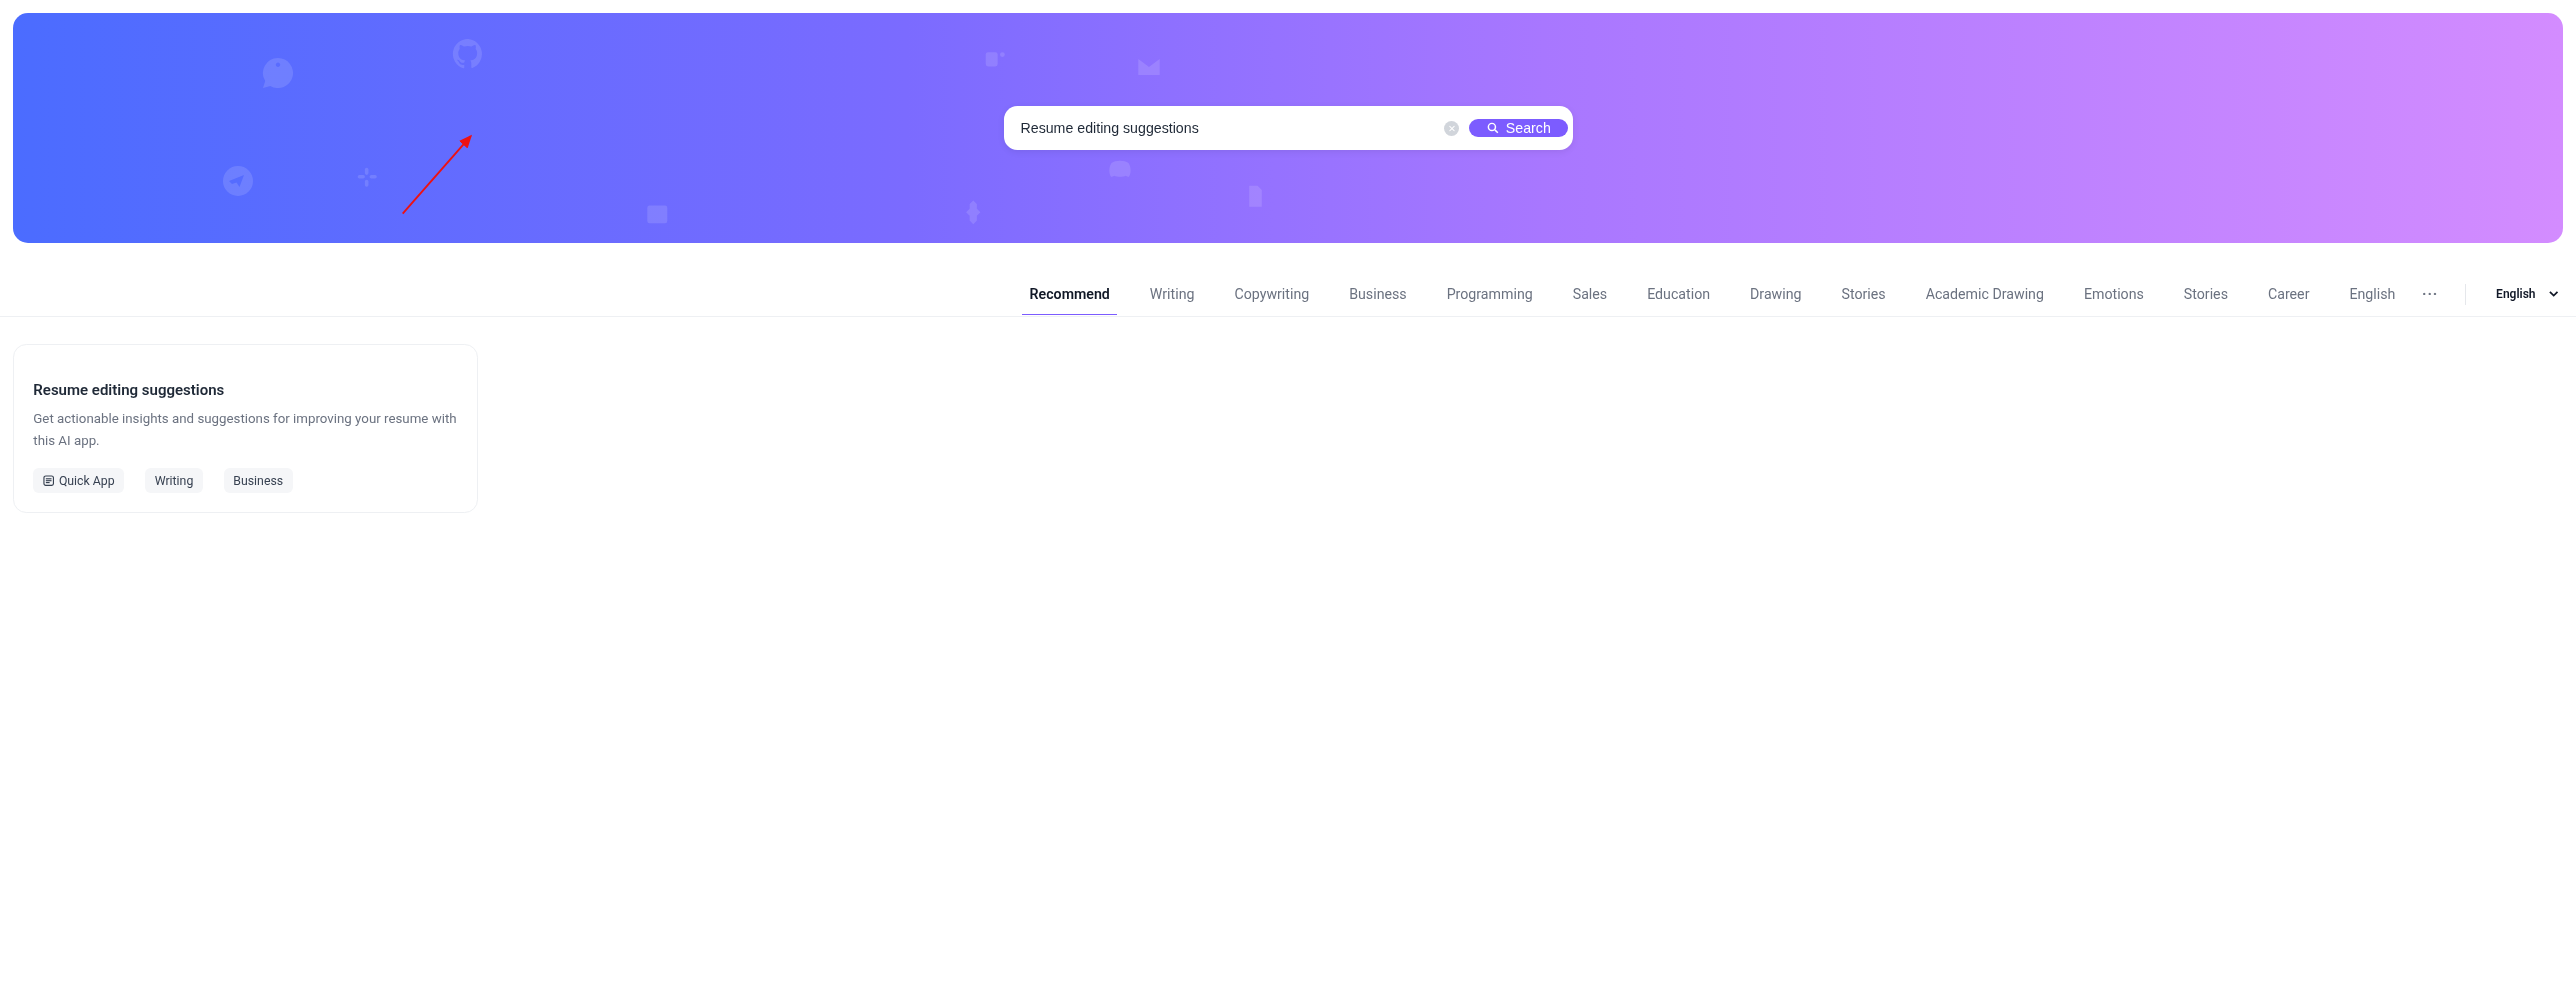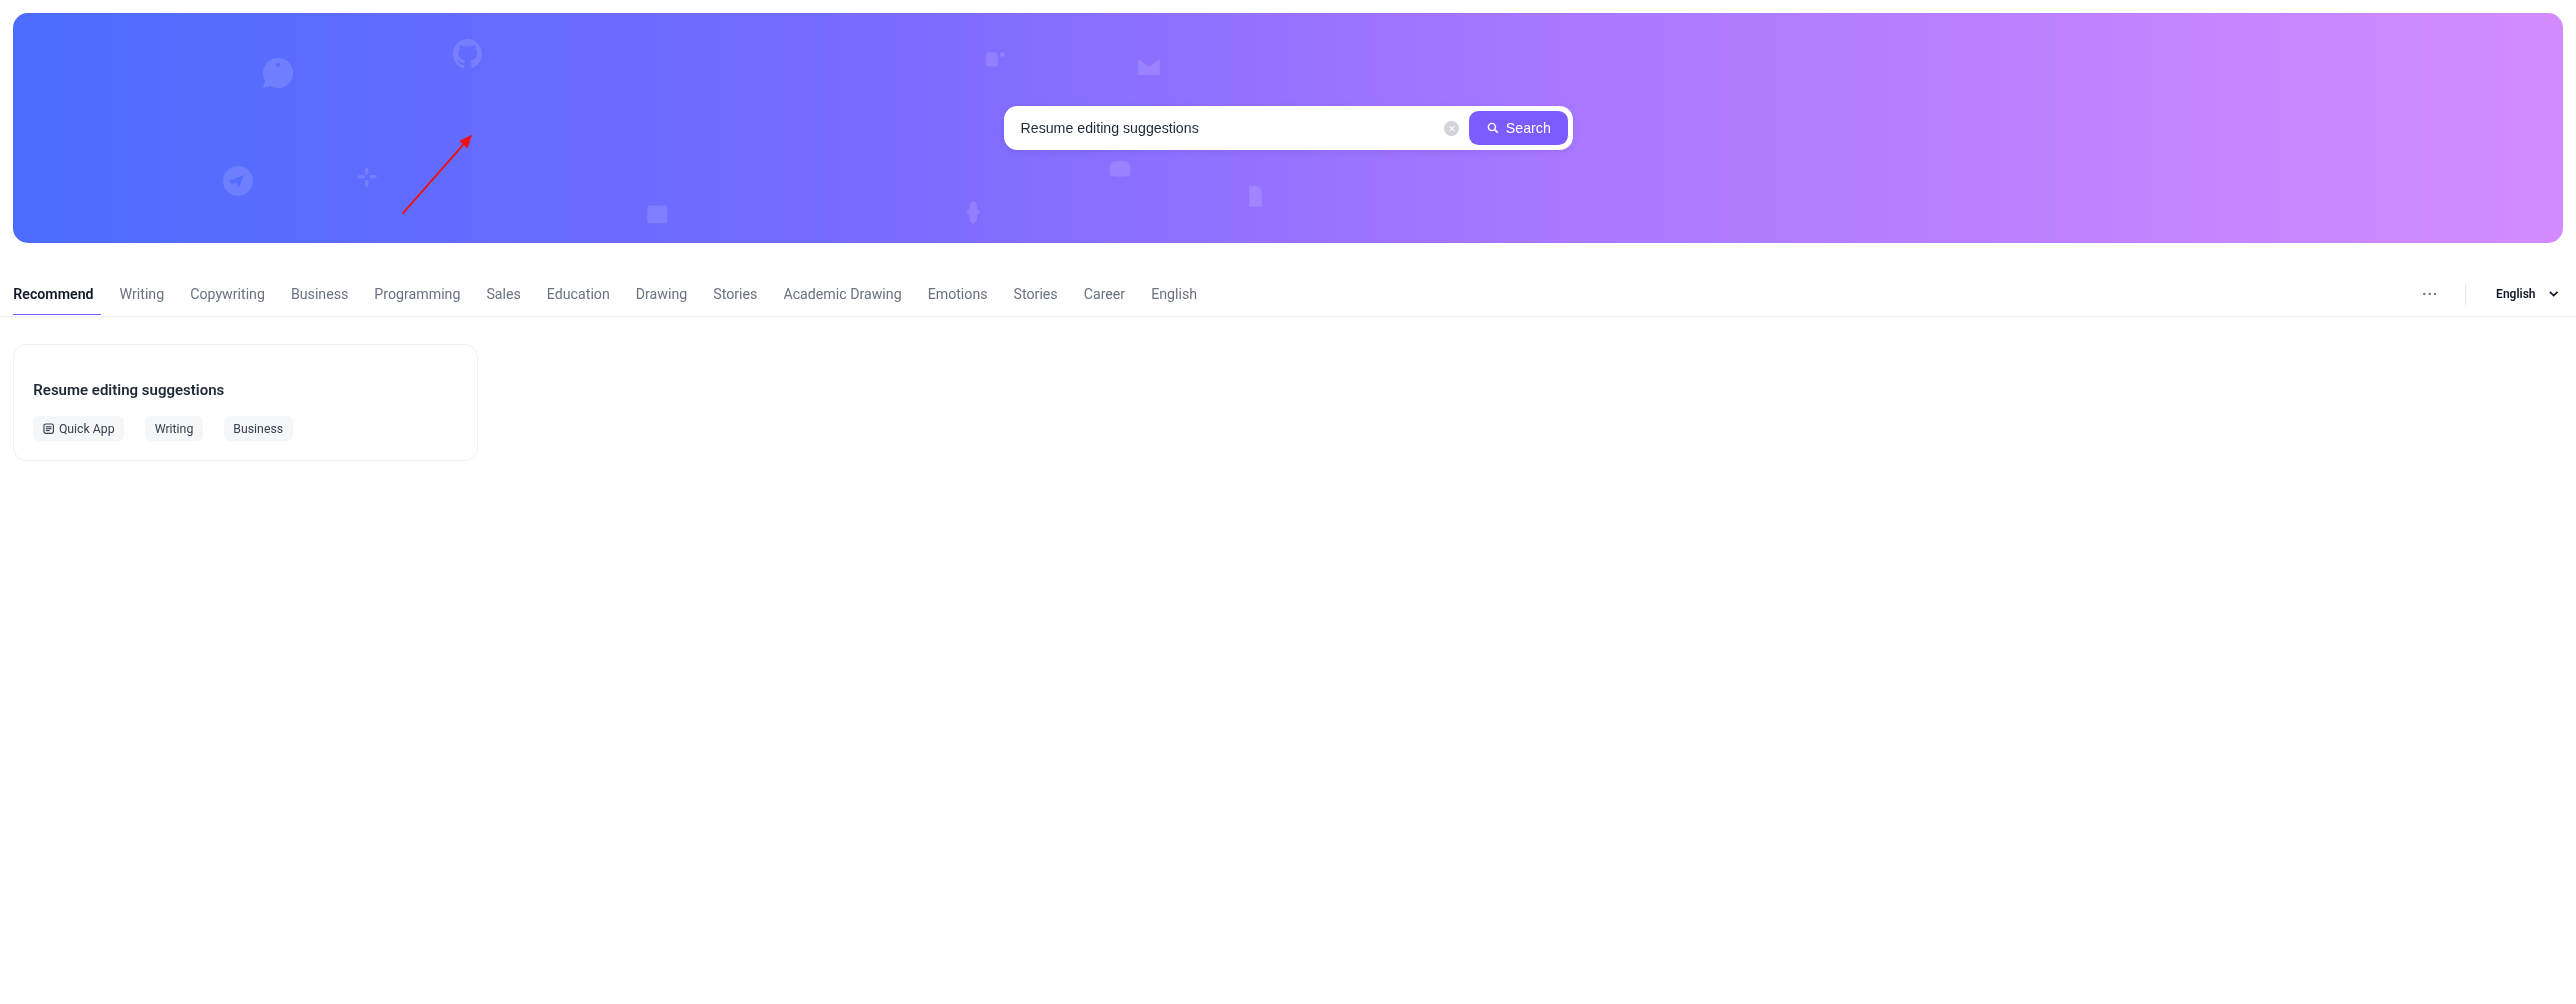--- a/index.html
+++ b/index.html
@@ -54,21 +54,21 @@
   cursor: pointer;
   border: none;
   line-height: 1;
 }
 .search-btn {
   background: #7c5cff;
   color: #fff;
   border: none;
   border-radius: 9.5px;
   padding: 0 17px;
-  height: 34px;
+  height: 18px;
   font-size: 14.2px;
   display: flex;
   align-items: center;
   gap: 5.7px;
   cursor: pointer;
 }
 .search-btn svg { width: 14.2px; height: 14.2px; }
 
 .arrow {
   position: absolute;
@@ -79,24 +79,25 @@
   display: flex;
   align-items: center;
   padding: 0 13.3px;
   border-bottom: 0.9px solid #eef0f3;
   margin-top: 28.5px;
   gap: 26.6px;
 }
 .tabs {
   display: flex;
   align-items: center;
-  gap: 26px;
+  gap: 40px;
   flex: 1;
   overflow: hidden;
   white-space: nowrap;
+  justify-content: flex-end;
 }
 .tab {
   font-size: 14.2px;
   color: #6b7280;
   padding: 13.3px 0;
   cursor: pointer;
   position: relative;
 }
 .tab.active {
   color: #111827;
@@ -282,20 +283,21 @@
     <span>English</span>
     <svg viewBox="0 0 12 12" fill="none" stroke="currentColor" stroke-width="1.8">
         <path d="M2 4l4 4 4-4"></path>
       </svg>
   </div>
 </div>
 
 <div class="results">
   <div class="card">
     <div class="card-title">Resume editing suggestions</div>
+    <div class="card-desc">Get actionable insights and suggestions for improving your resume with this AI app.</div>
     <div class="card-tags">
       <span class="tag">
         <svg viewBox="0 0 12 12" fill="none" stroke="currentColor" stroke-width="1.2">
             <rect x="1" y="1" width="10" height="10" rx="2"></rect>
             <line x1="3" y1="4" x2="9" y2="4"></line>
             <line x1="3" y1="6" x2="9" y2="6"></line>
             <line x1="3" y1="8" x2="7" y2="8"></line>
           </svg>
         <span>Quick App</span>
       </span>

